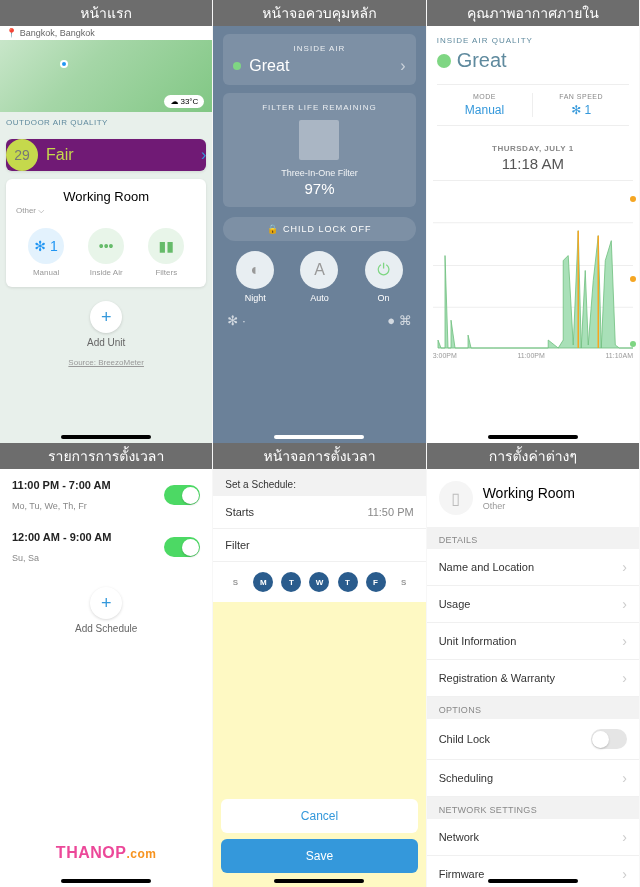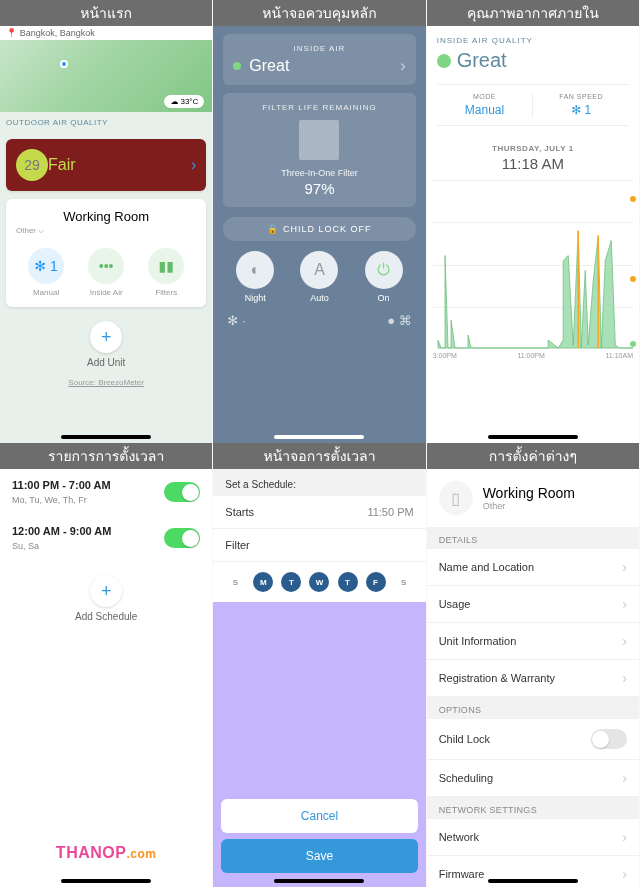--- a/index.html
+++ b/index.html
@@ -9,21 +9,21 @@
 .header{height:26px;background:#6d6d6d;color:#fff;font-size:14px;display:flex;align-items:center;justify-content:center;font-weight:400;white-space:nowrap}
 .content{flex:1;position:relative;overflow:hidden}
 .homebar{position:absolute;bottom:4px;left:50%;transform:translateX(-50%);width:90px;height:4px;background:#000;border-radius:3px}
 
 
 .p1{background:#e8f0eb}
 .loc{font-size:9px;color:#666;padding:2px 6px;background:#fff}
 .map{height:72px;background:linear-gradient(135deg,#c8e6c9 0%,#a5d6a7 40%,#81c784 100%);position:relative}
 .map-dot{position:absolute;top:20px;left:60px;width:8px;height:8px;background:#2196f3;border:2px solid #fff;border-radius:50%}
 .map-temp{position:absolute;right:8px;top:55px;background:#fff;border-radius:10px;padding:2px 6px;font-size:8px;display:flex;align-items:center;gap:2px}
-.aq-card{margin:0 6px;background:#7f1d1d;border-radius:6px;padding:10px;display:flex;align-items:center;gap:0;box-shadow:0 1px 3px rgba(0,0,0,0.1)}
+.aq-card{margin:0 6px;background:#701a75;border-radius:6px;display:flex;align-items:center;gap:8px;box-shadow:0 1px 3px rgba(0,0,0,0.1)}
 .aq-label{font-size:8px;color:#5f8a9e;letter-spacing:0.5px;margin-bottom:4px}
 .aq-badge{width:32px;height:32px;border-radius:50%;background:#c5d94c;color:#777;display:flex;align-items:center;justify-content:center;font-size:14px;font-weight:500}
 .aq-text{flex:1;font-size:16px;color:#c5d94c}
 .chev{color:#3498db;font-size:16px}
 .room-card{margin:8px 6px;background:#fff;border-radius:6px;padding:10px;box-shadow:0 1px 3px rgba(0,0,0,0.1)}
 .room-title{text-align:center;font-size:13px;font-weight:500}
 .room-sub{text-align:left;font-size:8px;color:#999;margin-top:2px}
 .room-row{display:flex;justify-content:space-around;margin-top:12px}
 .room-item{text-align:center;flex:1}
 .room-icon{width:36px;height:36px;border-radius:50%;margin:0 auto 4px;display:flex;align-items:center;justify-content:center;font-size:14px}
@@ -71,29 +71,29 @@
 .chart-time{font-size:15px;color:#555;margin-top:2px}
 .chart{position:relative;height:170px;margin:0 6px;border-top:1px solid #eee}
 .chart svg{width:100%;height:100%}
 .chart-axis{display:flex;justify-content:space-between;font-size:7px;color:#999;padding:2px 6px}
 .side-dot{position:absolute;right:-3px;width:6px;height:6px;border-radius:50%}
 
 
 .p4{background:#fff}
 .sched-item{padding:10px 12px;display:flex;justify-content:space-between;align-items:center}
 .sched-time{font-size:11px;font-weight:600;color:#222}
-.sched-days{font-size:9px;color:#888;margin-top:4px}
+.sched-days{font-size:9px;color:#888;margin-top:10px}
 .toggle{width:36px;height:20px;border-radius:10px;background:#4cd964;position:relative}
 .toggle::after{content:'';position:absolute;width:17px;height:17px;border-radius:50%;background:#fff;top:1.5px;right:1.5px;box-shadow:0 1px 2px rgba(0,0,0,0.2)}
 .logo{position:absolute;bottom:25px;left:50%;transform:translateX(-50%);font-size:16px;font-weight:700;letter-spacing:0.5px}
 .logo .t1{color:#ec4899}
 .logo .t2{color:#f7931e;font-size:12px}
 
 
-.p5{background:#c4b5fd}
+.p5{background:#fef9c3}
 .set-head{font-size:10px;padding:10px 12px 6px;color:#333;background:#f2f2f2}
 .set-block{background:#fff}
 .set-row{padding:10px 12px;display:flex;justify-content:space-between;font-size:11px;color:#333;border-bottom:1px solid #f0f0f0}
 .set-row .v{color:#888}
 .days-row{padding:10px 12px;display:flex;justify-content:space-between;background:#fff}
 .day{width:20px;height:20px;border-radius:50%;display:flex;align-items:center;justify-content:center;font-size:8px;font-weight:600}
 .day.off{color:#999}
 .day.on{background:#2a5c8d;color:#fff}
 .btns{position:absolute;bottom:14px;left:8px;right:8px}
 .btn{padding:10px;border-radius:6px;text-align:center;font-size:12px;margin-top:6px}

